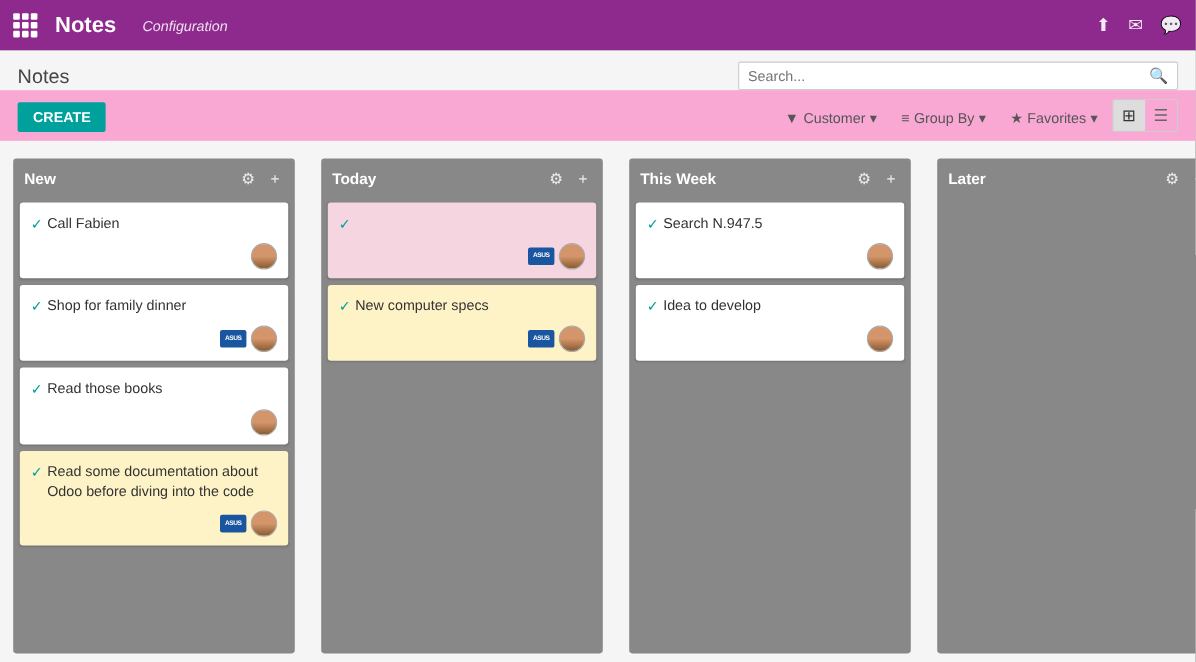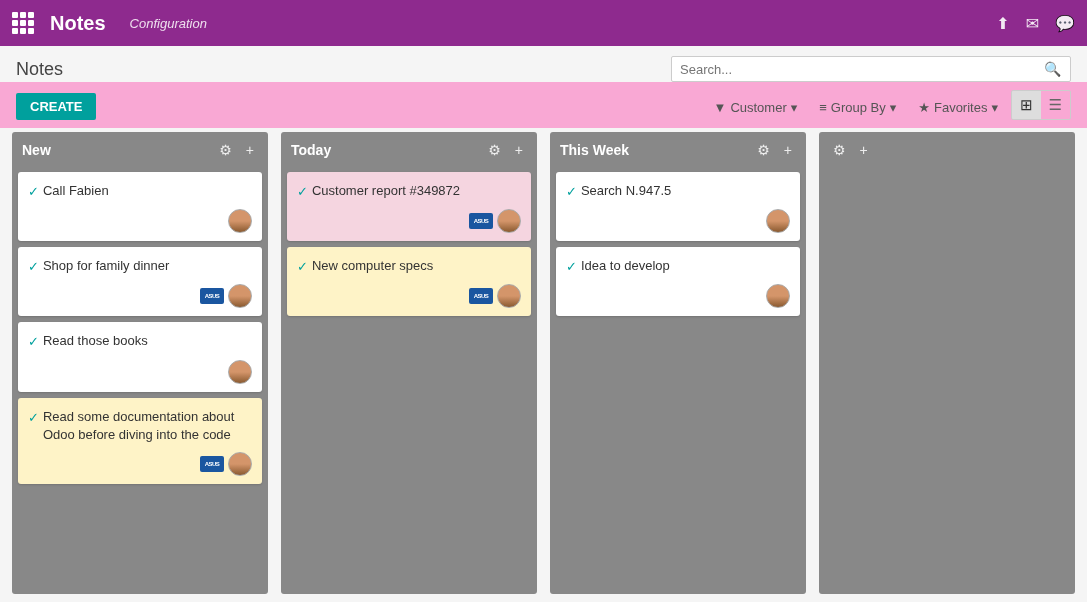--- a/index.html
+++ b/index.html
@@ -78,22 +78,22 @@
     }
     .view-toggle { display: flex; border: 1px solid #ccc; border-radius: 2px; overflow: hidden; }
     .view-btn { background: none; border: none; padding: 5px 8px; cursor: pointer; color: #666; font-size: 15px; }
     .view-btn.active { background: #ddd; color: #333; }
 
     
     .kanban-board {
       display: flex;
       flex: 1;
       overflow: hidden;
-      padding: 4px 8px 8px 8px;
-      gap: 5px;
+      padding: 16px 8px 8px 8px;
+      gap: 16px;
     }
 
     .kanban-col {
       width: 256px;
       min-width: 256px;
       background: #888;
       margin: 0 4px;
       border-radius: 3px;
       display: flex;
       flex-direction: column;
@@ -293,21 +293,20 @@
       <div class="kanban-col">
         <div class="col-header">
           <span class="col-title">Today</span>
           <button class="col-icon-btn">⚙</button>
           <button class="col-icon-btn">+</button>
         </div>
         <div class="col-cards">
           <div class="card pink">
             <div class="card-title">
               <span class="check-icon">✓</span>
-              <span>Customer report #349872</span>
             </div>
             <div class="card-footer">
               <div class="avatar-logo">ASUS</div>
               <div class="avatar-face"></div>
             </div>
           </div>
           <div class="card yellow">
             <div class="card-title">
               <span class="check-icon">✓</span>
               <span>New computer specs</span>
@@ -341,20 +340,21 @@
               <span>Idea to develop</span>
             </div>
             <div class="card-footer">
               <div class="avatar-face"></div>
             </div>
           </div>
         </div>
       </div>
       <div class="kanban-col">
         <div class="col-header">
+          <span class="col-title">Later</span>
           <button class="col-icon-btn">⚙</button>
           <button class="col-icon-btn">+</button>
         </div>
         <div class="col-cards"></div>
       </div>
       <div class="add-col-btn">ADD NEW COLUMN</div>
     </div>
 </div>
 
 </body></html>

